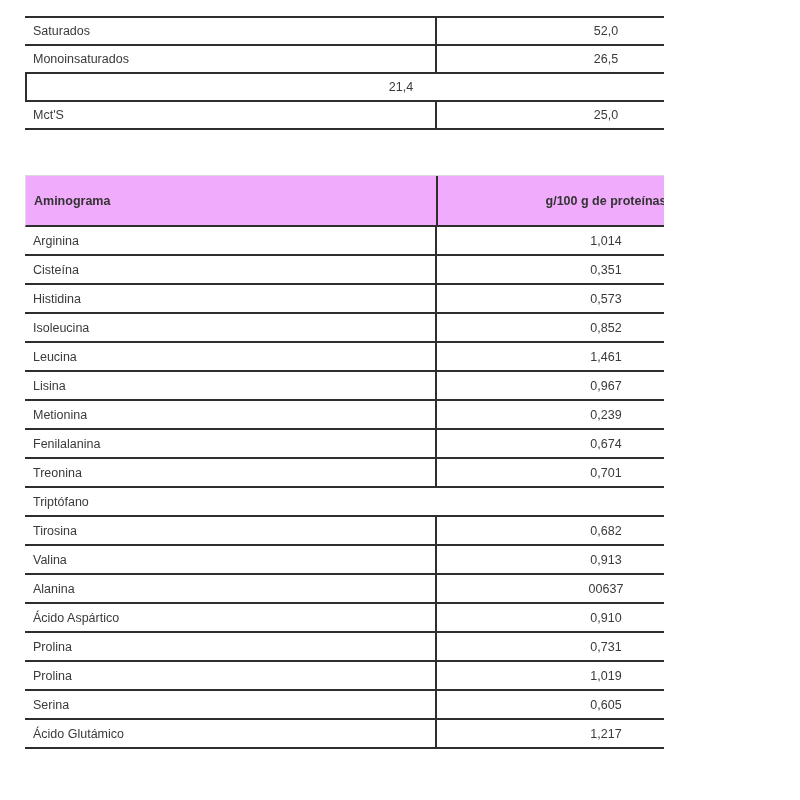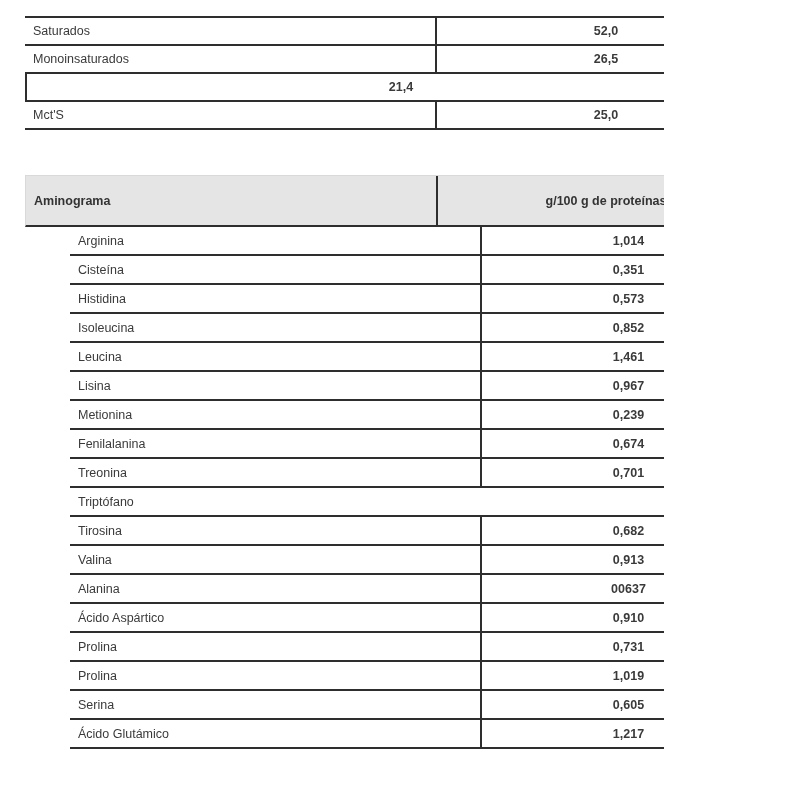--- a/index.html
+++ b/index.html
@@ -35,41 +35,40 @@
   .tbl2 {
     top: 175px;
   }
   .row {
     display: flex;
     align-items: stretch;
     border-bottom: 2px solid #2e2e2e;
     box-sizing: border-box;
   }
   .tbl1 .row { height: 28px; }
-  .tbl2 .rows .row { height: 29px; margin-left: 45px; }
+  .tbl2 .rows .row { height: 29px; }
   .cell {
     display: flex;
     align-items: center;
     box-sizing: border-box;
     height: 100%;
   }
   .cell.label {
     width: 410px;
     padding-left: 8px;
   }
   .cell.value {
     flex: 1;
     justify-content: center;
     text-align: center;
     border-left: 2px solid #2e2e2e;
-    font-weight: bold;
   }
   .header-row {
     height: 52px;
-    background: #e5e5e5;
+    background: #f0abfc;
     border-top: 1px solid #d9d9d9;
     border-left: 1px solid #d9d9d9;
     border-right: 1px solid #d9d9d9;
     border-bottom: 2px solid #2e2e2e;
   }
   .header-row .cell {
     font-weight: bold;
     color: #333333;
   }
 </style>

